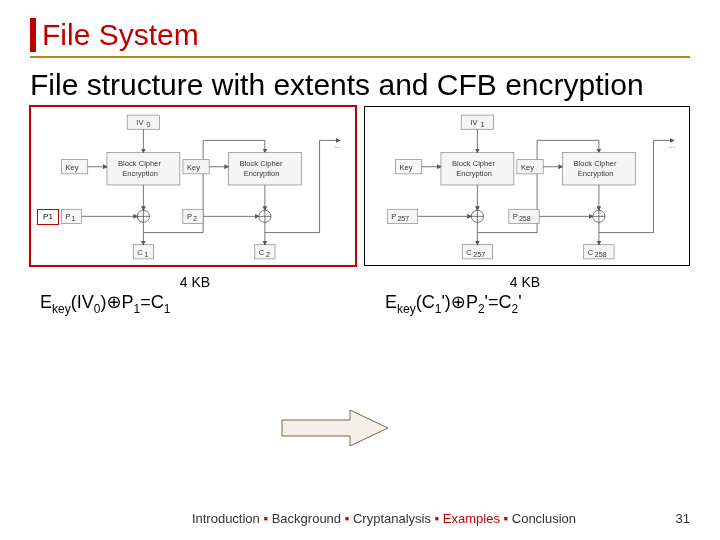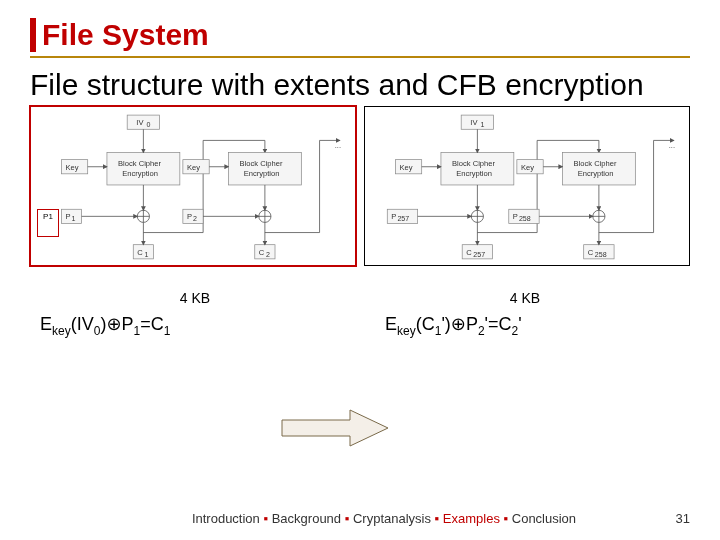--- a/index.html
+++ b/index.html
@@ -1,34 +1,34 @@
 <!DOCTYPE html>
 <html><head>
 <meta charset="utf-8">
 <style>
   * { margin: 0; padding: 0; box-sizing: border-box; }
   body { width: 720px; height: 540px; background: #fff; font-family: Arial, sans-serif; position: relative; overflow: hidden; }
   .slide { padding: 18px 30px 0 30px; }
   .title-row { display: flex; align-items: flex-end; border-bottom: 2px solid #b8860b; margin-bottom: 10px; }
   .title-accent { width: 6px; height: 34px; background: #c00000; margin-right: 6px; margin-bottom: 4px; }
-  .title { font-size: 30px; font-weight: bold; color: #c00000; padding-bottom: 4px; }
+  .title { font-size: 30px; font-weight: normal; color: #c00000; padding-bottom: 4px; }
   .subtitle { font-size: 30px; color: #000; margin: 8px 0 4px 0; }
   .diagrams { display: flex; gap: 8px; margin-top: 4px; }
   .extent { border: 1px solid #000; flex: 1; position: relative; height: 160px; background: #fff; }
   .extent.highlight { outline: 2px solid #c00000; outline-offset: -1px; }
-  .p1box { position: absolute; left: 6px; top: 102px; width: 22px; height: 28px; border: 1.5px solid #c00000; font-size: 8px; text-align: center; line-height: 14px; }
+  .p1box { position: absolute; left: 6px; top: 102px; width: 22px; height: 16px; border: 1.5px solid #c00000; font-size: 8px; text-align: center; line-height: 14px; }
   .dsvg { position: absolute; inset: 0; }
   .box { fill: #f5f5f5; stroke: #888; stroke-width: 0.7; }
   .lbl { font-size: 7.5px; fill: #333; font-family: Arial; }
   .lbl-sm { font-size: 7px; }
   .arrow { stroke: #555; stroke-width: 0.8; fill: none; marker-end: url(#ah); }
   .xor { fill: none; stroke: #555; stroke-width: 0.8; }
-  .size-row { display: flex; margin-top: 24px; justify-content: center; }
+  .size-row { display: flex; margin-top: 8px; justify-content: center; }
   .size-cell { flex: 1; text-align: center; font-size: 14px; }
-  .eq-row { display: flex; margin-top: 6px; }
+  .eq-row { display: flex; margin-top: 0; }
   .eq-col { flex: 1; font-size: 18px; padding-left: 10px; }
   .eq-line { line-height: 1.35; }
   .sub { font-size: 12px; vertical-align: sub; }
   .oplus { font-family: 'Arial'; }
   .footer { position: absolute; bottom: 14px; left: 0; right: 0; text-align: center; font-size: 13px; color: #333; margin-left: 48px; }
   .footer .hi { color: #c00000; }
   .dot { color: #c00000; }
   .pagenum { position: absolute; right: 30px; bottom: 14px; font-size: 13px; color: #333; }
   .bigarrow { position: absolute; left: 280px; top: 408px; }
   .bigarrow svg path { fill: #f4efe8; stroke: #7a6a4a; stroke-width: 1; }

